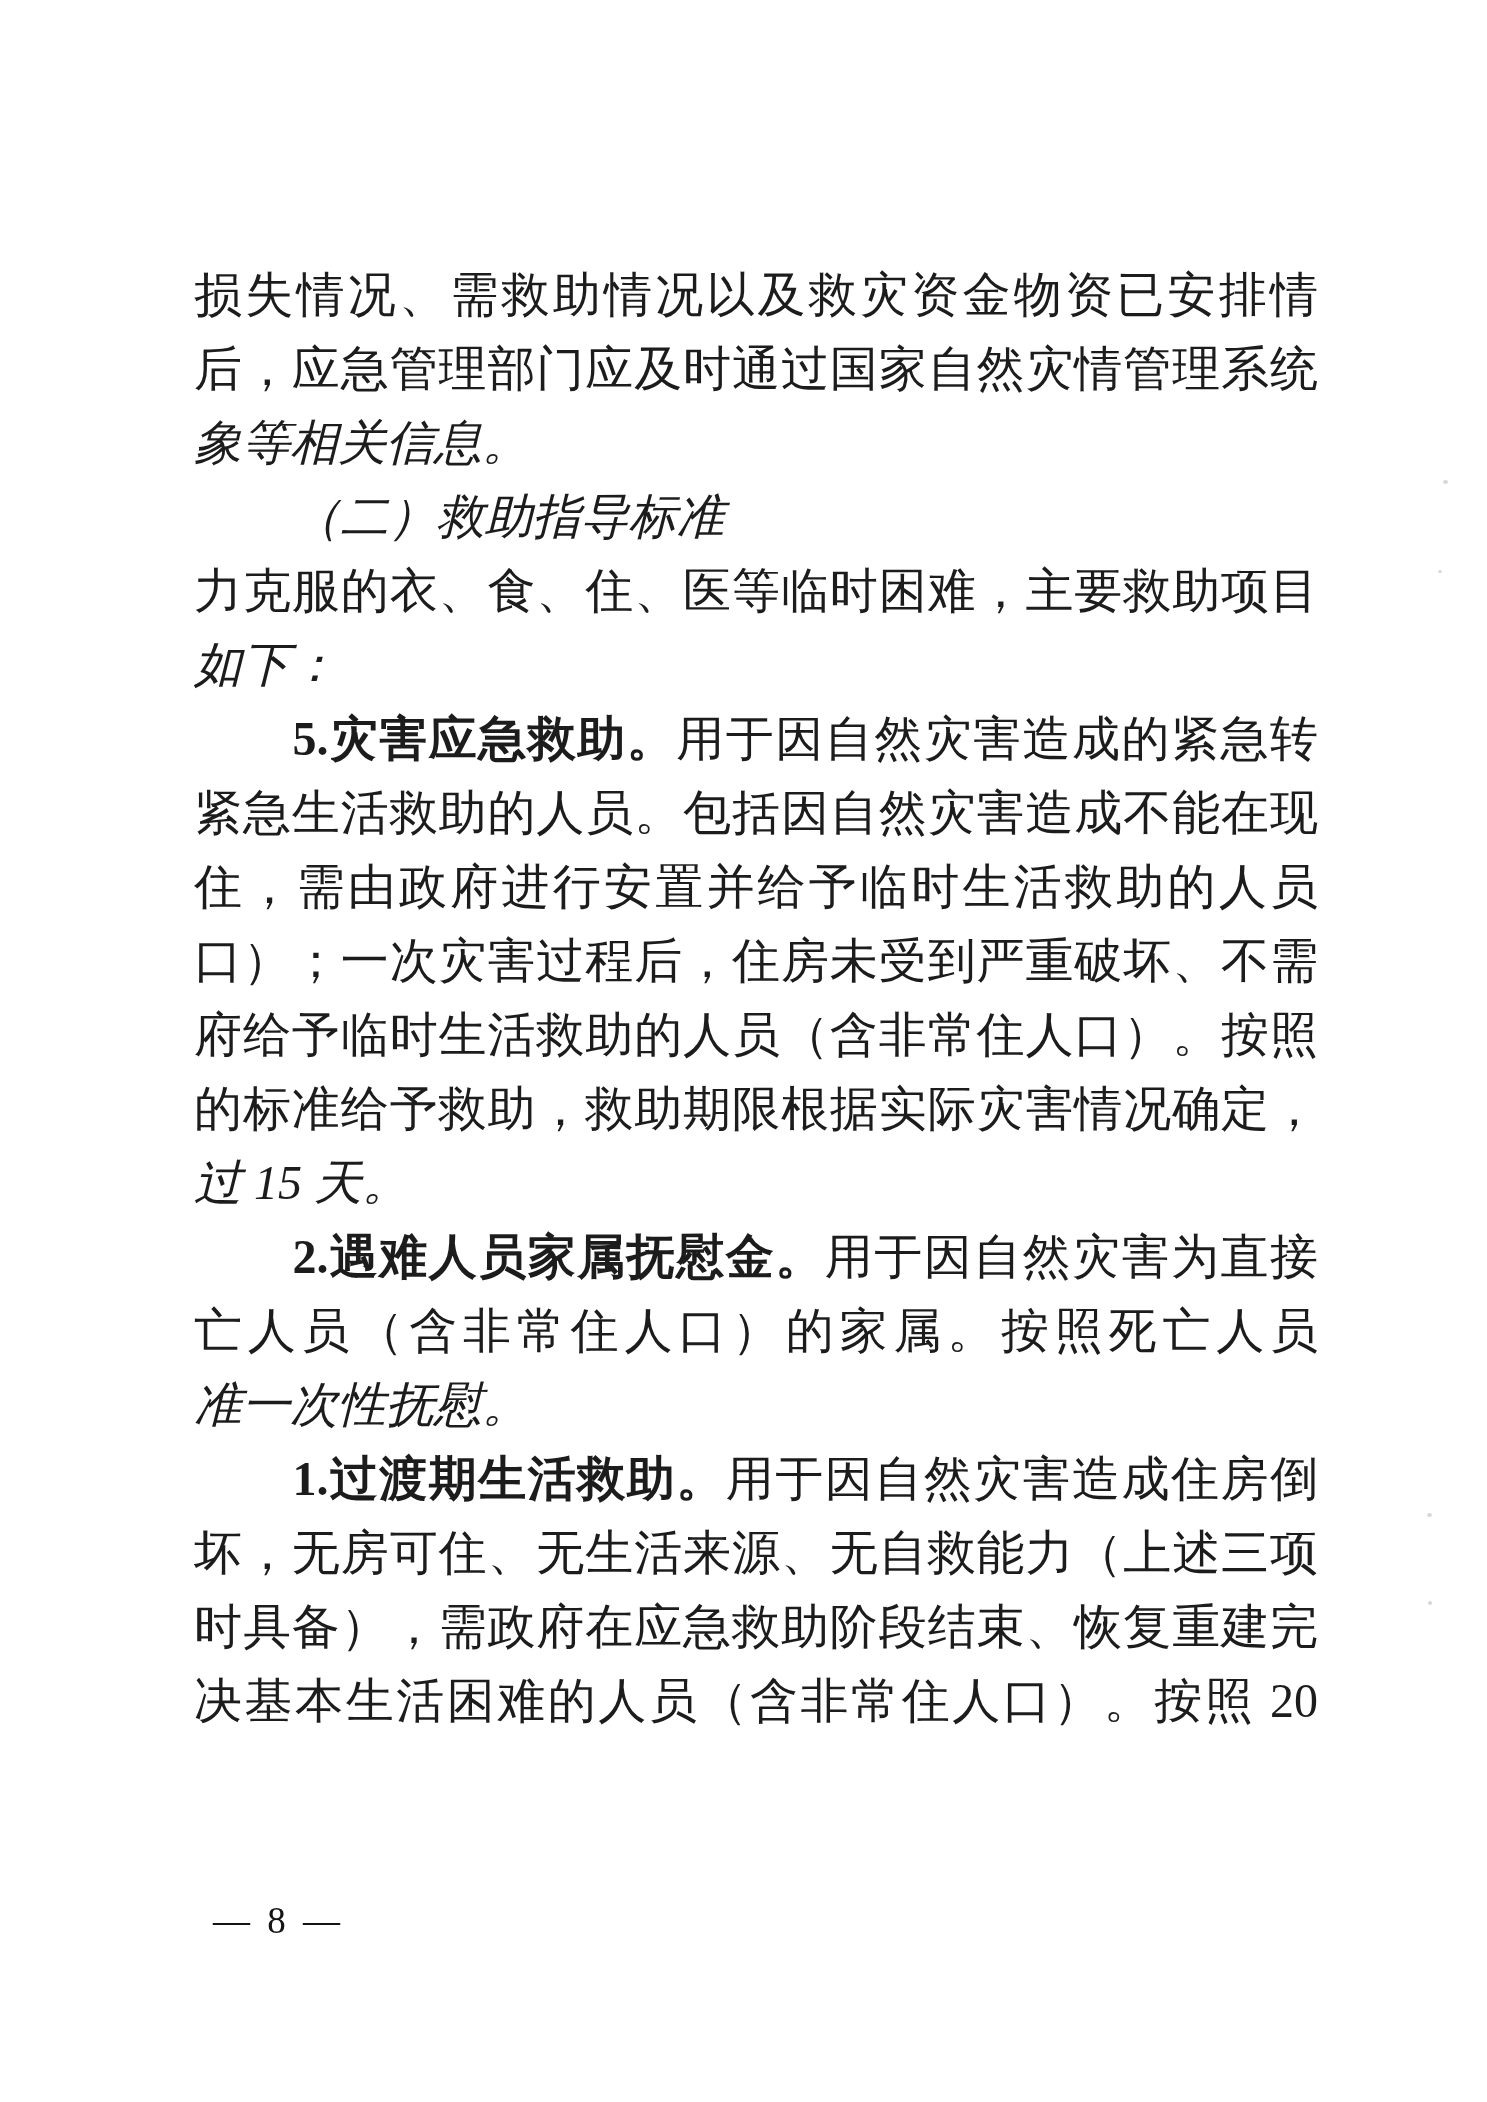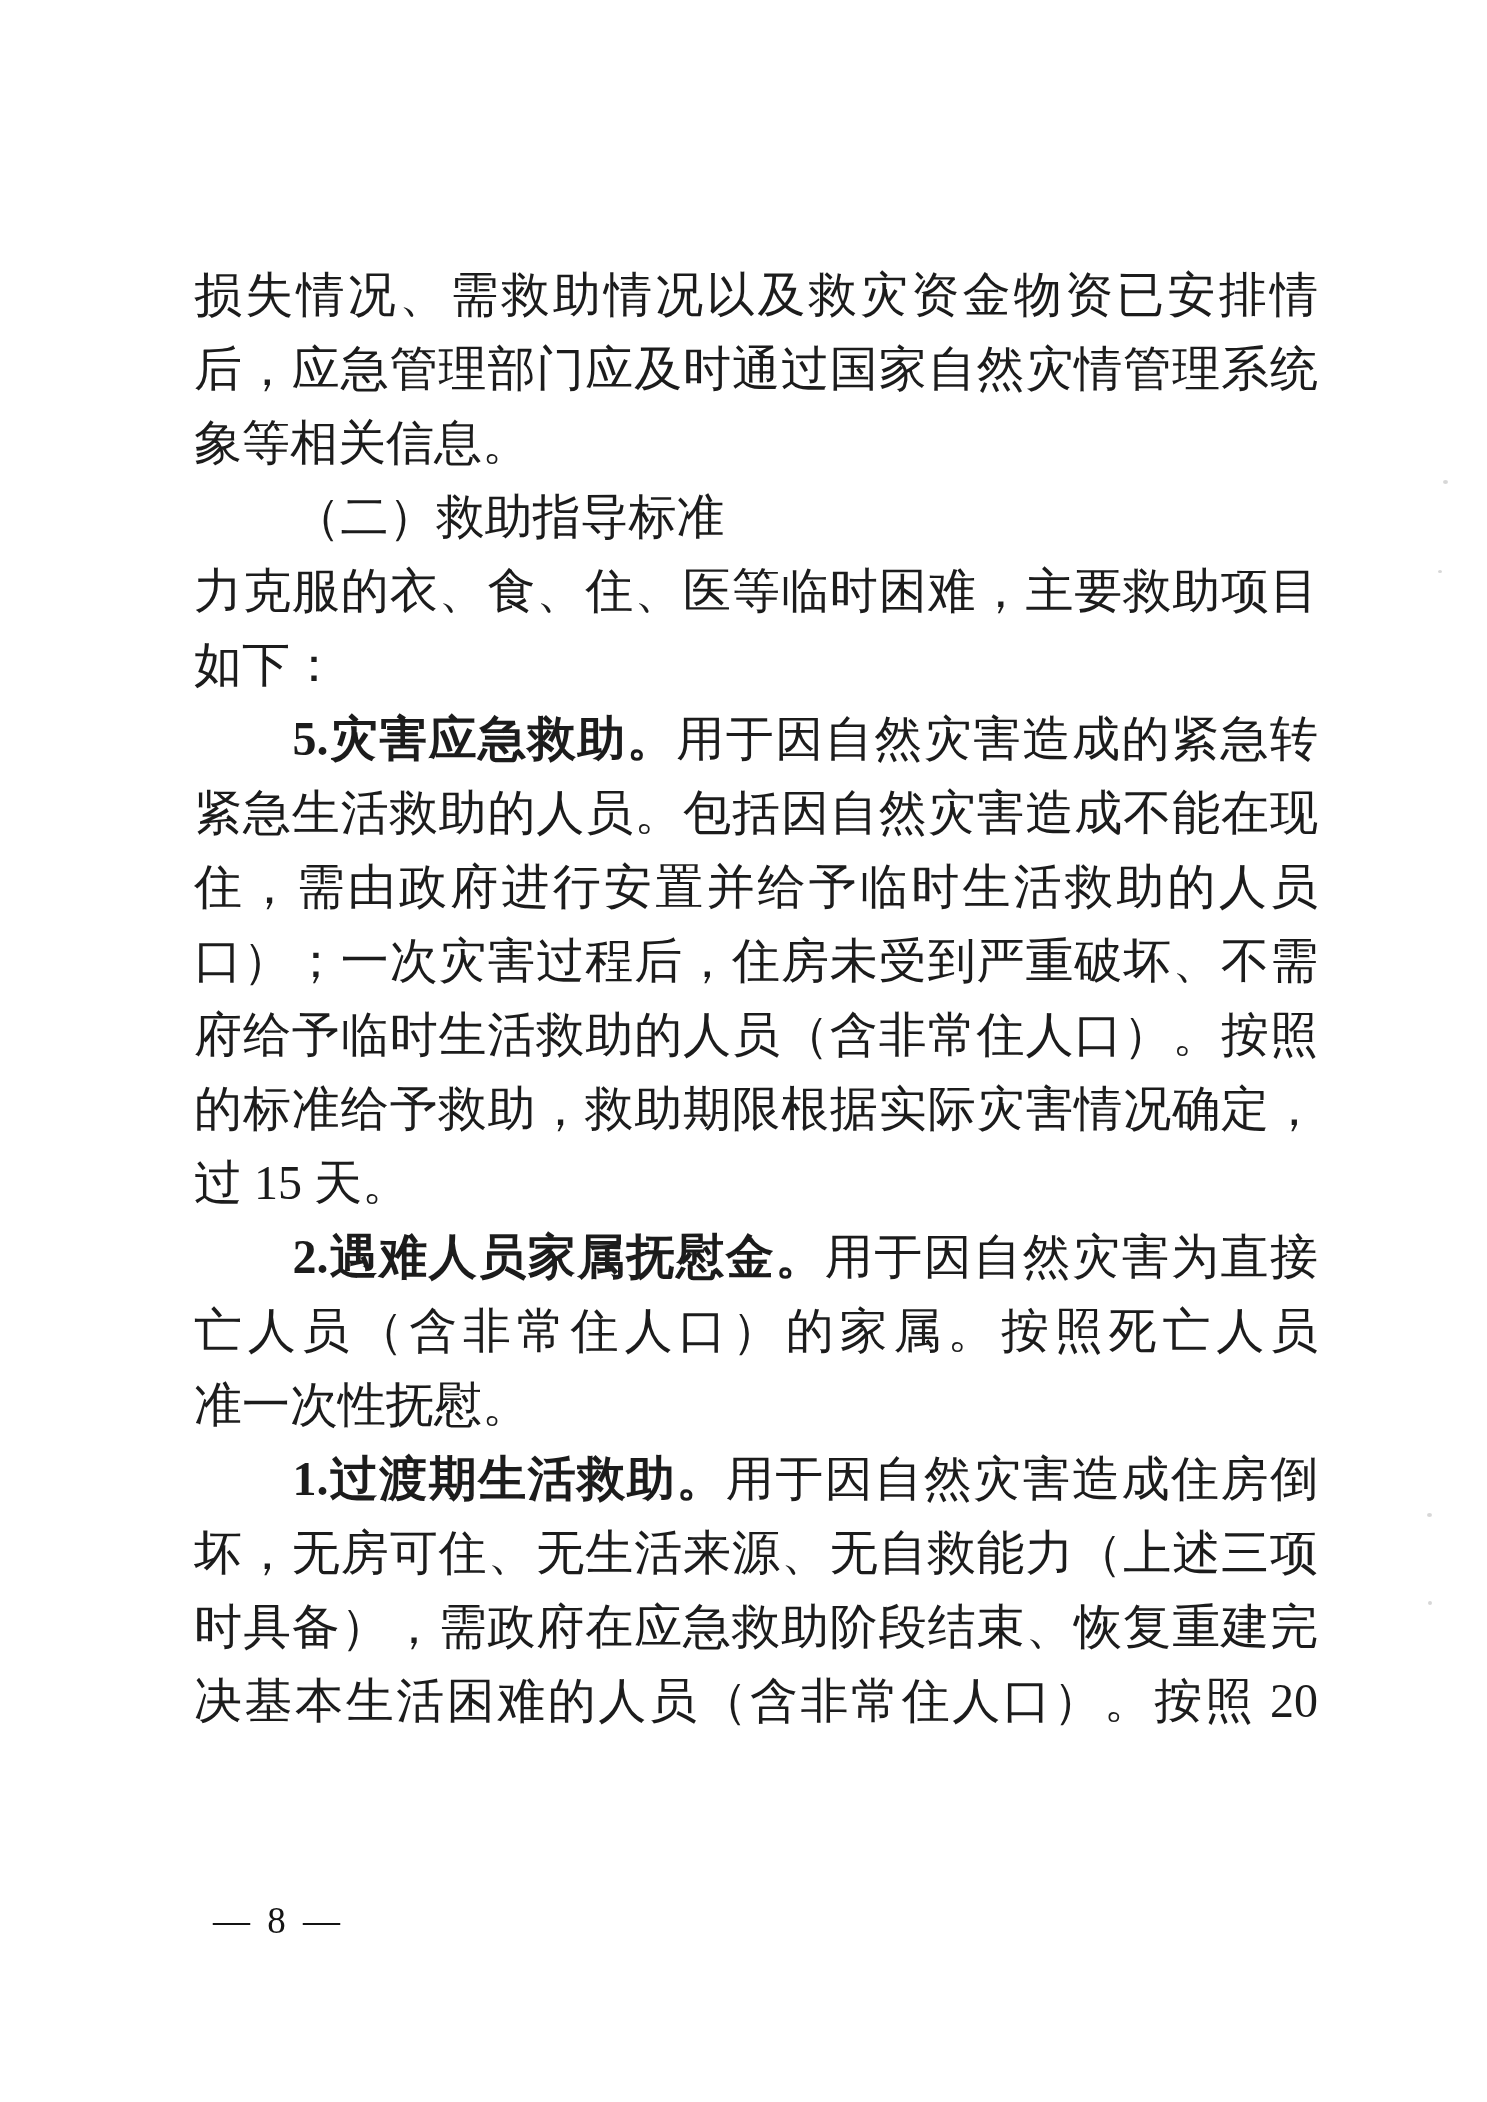--- a/index.html
+++ b/index.html
@@ -17,21 +17,21 @@
     left:178px;top:258px;width:1124px;
     font-size:48px;line-height:74px;margin-left:16px;
   }
   .line{
     height:74px;
     text-align:justify;
     text-justify:inter-character;
     overflow:hidden;
   }
   .j{text-align-last:justify;}
-  .e{text-align-last:left;}
+  .e{text-align-last:left;font-style:italic;}
   .indent{text-indent:2.05em;}
   .b{font-weight:bold;}
   .footer{
     position:absolute;
     left:213px;top:1899px;
     font-size:37px;
     word-spacing:8px;
     color:#141414;
   }
   .speck{position:absolute;border-radius:50%;background:#c9c9c9;opacity:.75;}

